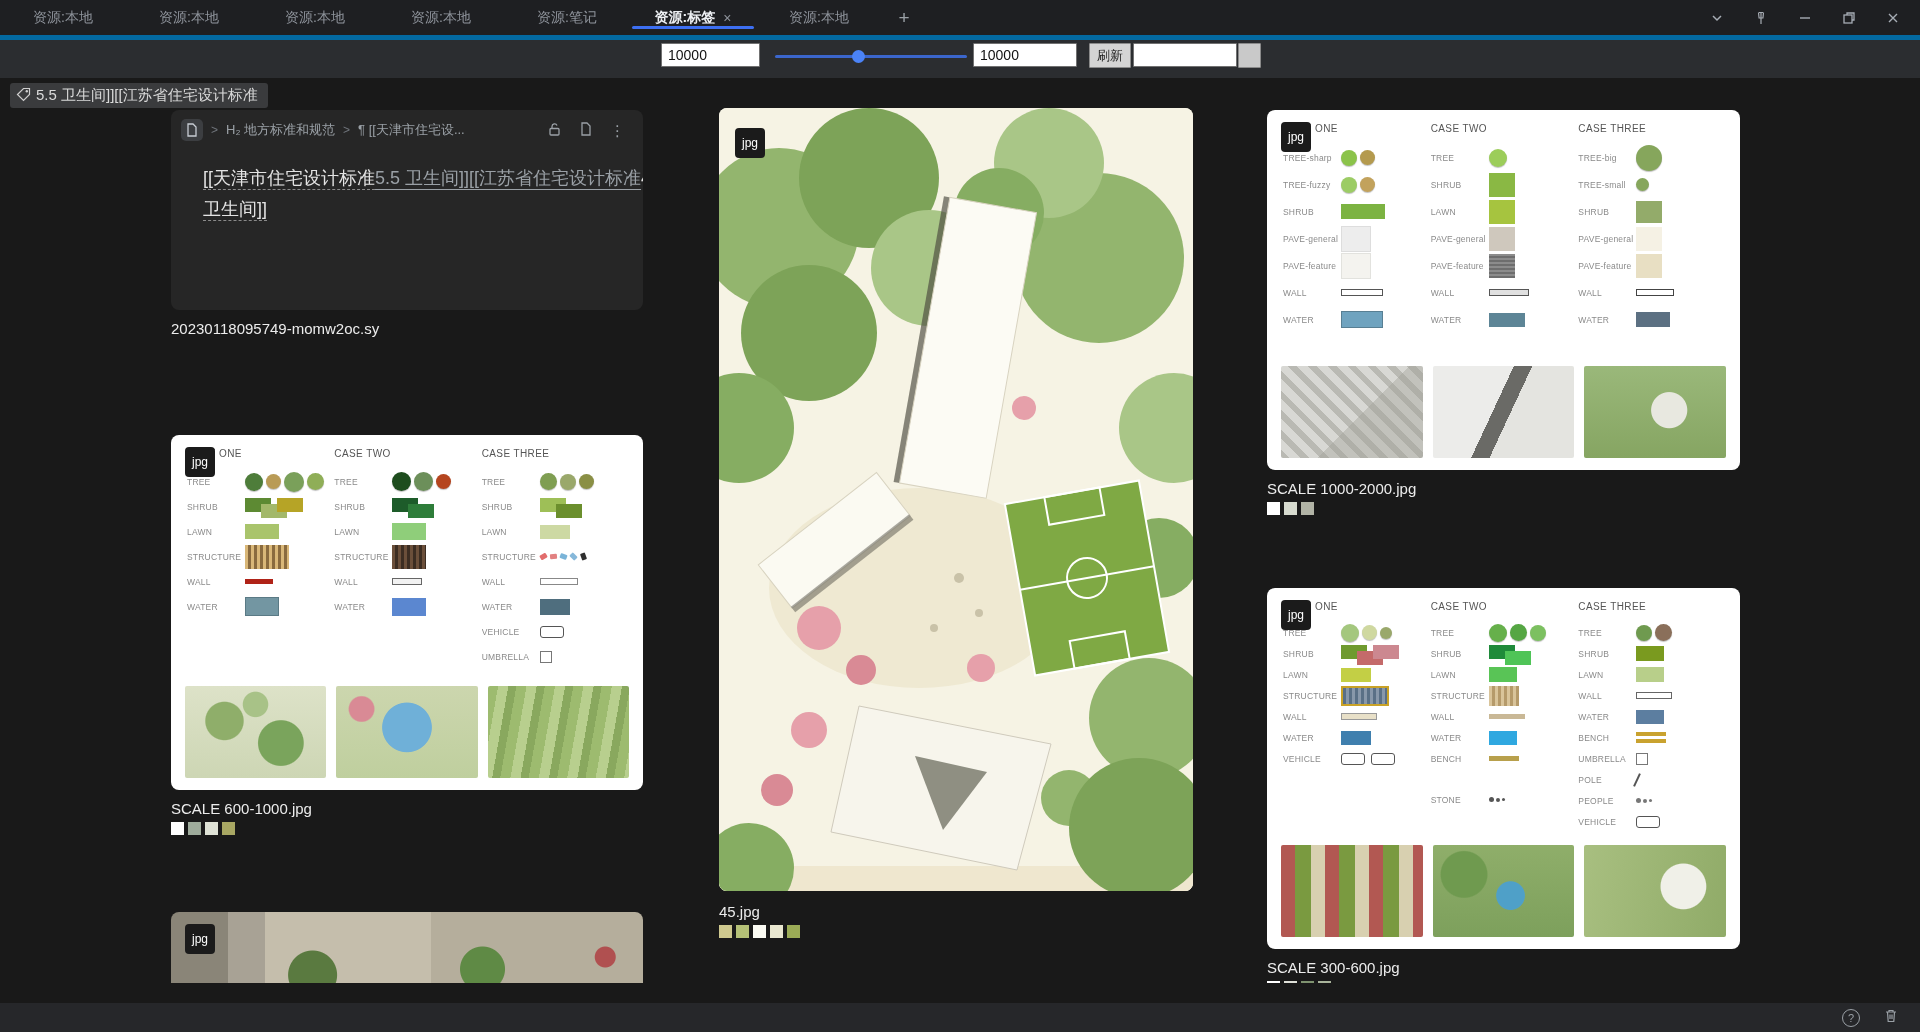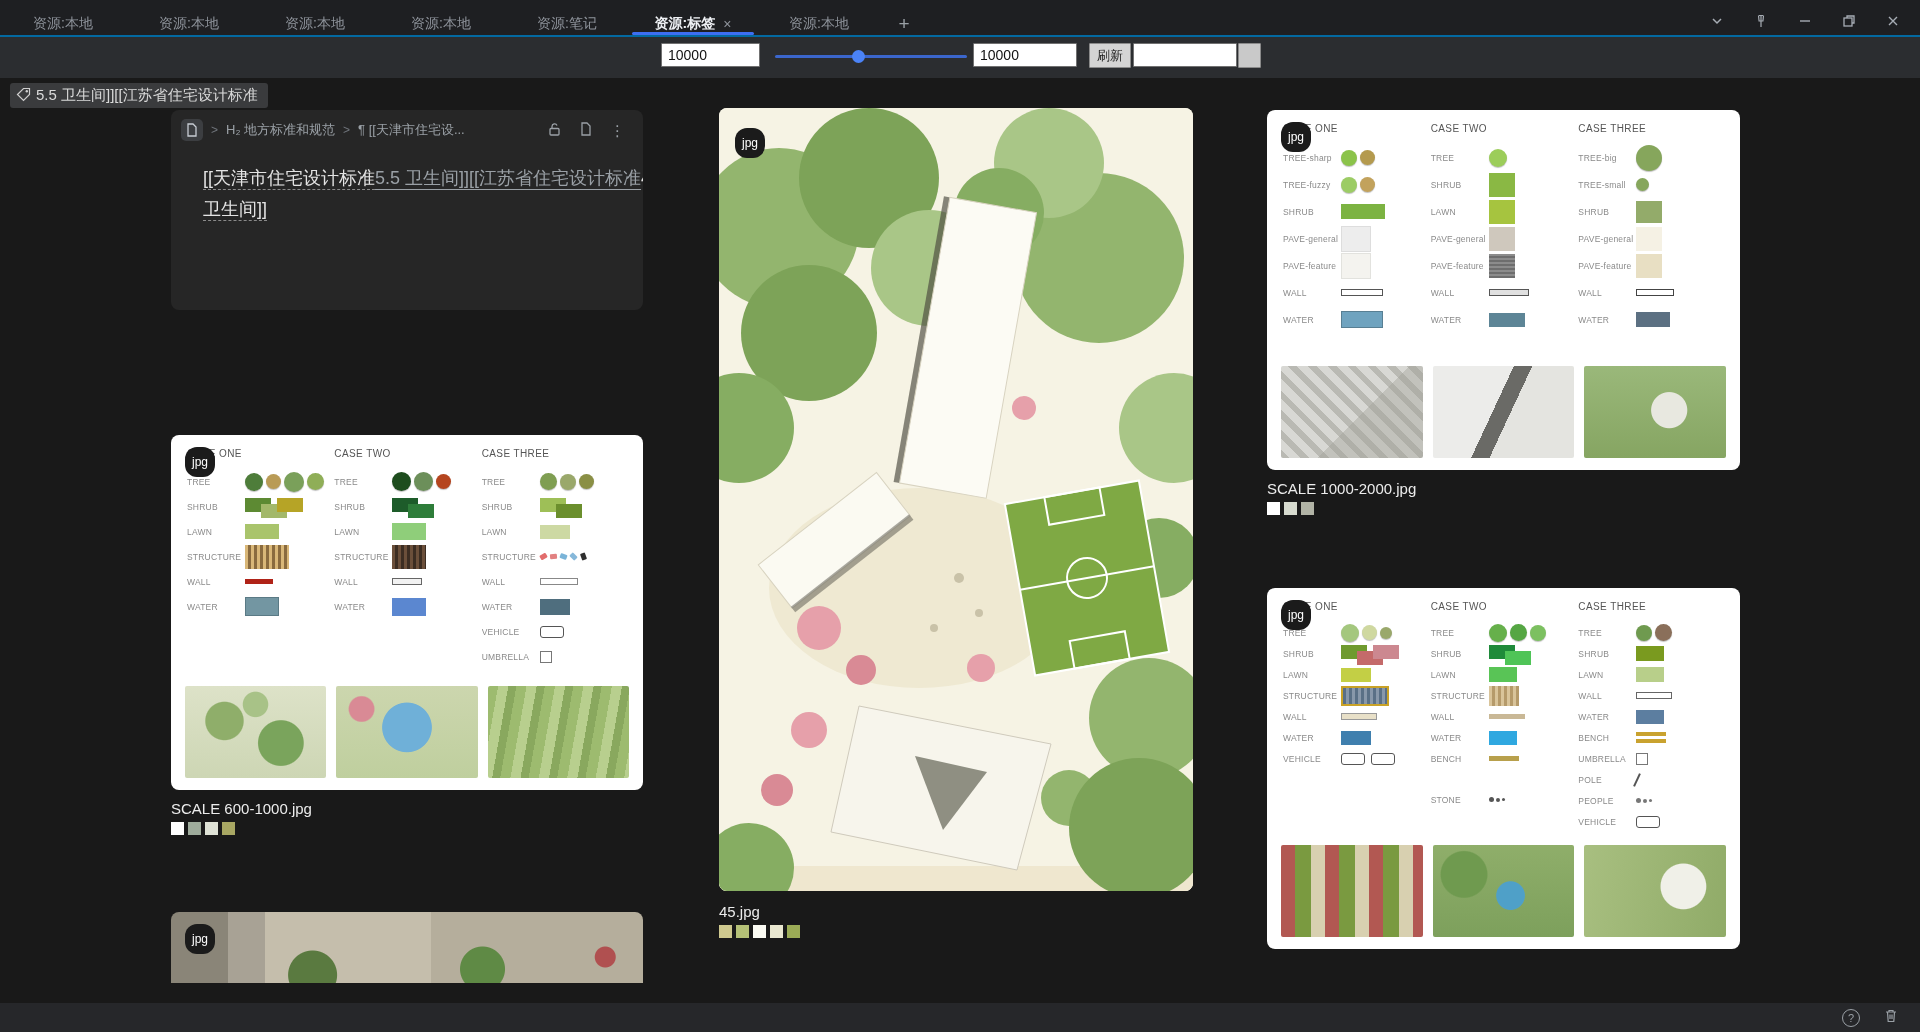--- a/index.html
+++ b/index.html
@@ -2,21 +2,21 @@
 <html><head>
 <meta charset="utf-8">
 <style>
   html,body{margin:0;padding:0}
   body{width:1920px;height:1032px;overflow:hidden;background:#191919;
        font-family:"Liberation Sans","DejaVu Sans",sans-serif;}
   .app{position:relative;width:1920px;height:1032px}
 
   
   .tabbar{position:absolute;top:0;left:0;right:0;height:35px;background:#1e1f22;
-          display:flex;align-items:flex-end;border-bottom:2px solid #0369a1;z-index:5}
+          display:flex;align-items:center;border-bottom:5px solid #0369a1;z-index:5}
   .tabs{display:flex;align-items:stretch}
   .tab{position:relative;width:126px;display:flex;align-items:center;justify-content:center;
        gap:6px;color:#8f949c;font-size:14px;cursor:default;white-space:nowrap}
   .tab.active{color:#eef0f4;font-weight:700}
   .tab.active::after{content:"";position:absolute;left:2px;right:2px;bottom:0;height:3px;
        background:#3d6ff2;border-radius:2px}
   .tab-close{font-size:14px;color:#8f949c;margin-left:2px;font-weight:400}
   .tab-plus{width:44px;display:flex;align-items:center;justify-content:center;color:#9aa0a6;font-size:19px}
   .win-controls{margin-left:auto;display:flex;align-items:center;gap:10px;padding-right:10px}
   .win-btn{width:34px;height:28px;display:flex;align-items:center;justify-content:center;color:#a7adb5}
@@ -56,21 +56,21 @@
   .note-card h1{margin:32px 32px 0;font-size:36px;font-weight:700;color:#fff;white-space:nowrap;
        text-decoration:underline;text-decoration-thickness:2px;text-underline-offset:8px;text-decoration-color:#e8e8e8}
   .note-body{margin:22px 32px 0;font-size:18px;line-height:31px;white-space:nowrap}
   .seg-dashed{color:#e3e3e3;text-decoration:underline;text-decoration-style:dashed;
        text-decoration-color:#8a8a8a;text-decoration-thickness:1px;text-underline-offset:5px}
   .seg-link{color:#9aa0a6;text-decoration:underline;text-decoration-color:#9aa0a6;text-underline-offset:5px}
   .seg-plain{color:#e3e3e3}
 
   
   .legend-card{position:relative;background:#fff;border-radius:8px;overflow:hidden}
-  .jpg-badge{position:absolute;left:14px;top:12px;width:30px;height:30px;background:#1b1b1b;border-radius:12px;
+  .jpg-badge{position:absolute;left:14px;top:12px;width:30px;height:30px;background:#1b1b1b;border-radius:4px;
        color:#fff;font-size:12px;display:flex;align-items:center;justify-content:center;z-index:3}
   .cols{display:flex;padding:13px 14px 0 16px}
   .col{flex:1 1 0;min-width:0}
   .col-title{font-size:10px;color:#555;letter-spacing:.4px;margin-bottom:10px;white-space:nowrap}
   .row{display:flex;align-items:center}
   .lbl{width:58px;flex:none;font-size:8.5px;color:#8a8a8a;letter-spacing:.2px;white-space:nowrap;overflow:hidden}
   .sw{display:inline-flex;align-items:center}
   .thumbs{position:absolute;left:14px;right:14px;bottom:12px;display:flex;gap:10px}
   .thumb{flex:1;height:92px;border-radius:2px}
 
@@ -220,20 +220,23 @@
                 </svg></span>
             <span>
               <svg width="12" height="14">
                   <path d="M2 1h5l3 3v9H2z" fill="none" stroke="currentColor" stroke-width="1.3"></path>
                 </svg></span>
             <span class="dots-v">⋮</span>
           </span>
         </div>
         <p class="note-body" id="note-body"><span class="seg-dashed">[[天津市住宅设计标准</span><span class="seg-link">5.5 卫生间]][[江苏省住宅设计标准</span><span class="seg-plain">4.5</span><br><span class="seg-dashed">卫生间]]</span></p>
       </article>
+      <div class="caption">
+        <span>20230118095749-momw2oc.sy</span>
+      </div>
     </section>
 
     <section class="tile" style="left:171px;top:357px;width:472px">
       <div class="legend-card" style="height:355px">
           <span class="jpg-badge">jpg</span>
           <div class="cols">
             <div class="col">
               <div class="col-title">CASE ONE</div>
               <div class="row" style="height: 25px;">
                 <span class="lbl">TREE</span>
@@ -811,20 +814,29 @@
                 </span>
               </div>
             </div>
           </div>
           <div class="thumbs">
             <div class="thumb t-s300-0"></div>
             <div class="thumb t-s300-1"></div>
             <div class="thumb t-s300-2"></div>
           </div>
         </div>
+      <div class="caption">
+        <span>SCALE 300-600.jpg</span>
+        <div class="swatches">
+            <span class="swatch" style="background: rgb(255, 255, 255);"></span>
+            <span class="swatch" style="background: rgb(224, 225, 217);"></span>
+            <span class="swatch" style="background: rgb(127, 147, 112);"></span>
+            <span class="swatch" style="background: rgb(169, 180, 155);"></span>
+          </div>
+      </div>
     </section>
 
   </main>
 
   <footer class="footer">
     <span class="help">?</span>
     <span>
       <svg width="14" height="15">
           <path d="M2 4h10M5 4V2.5h4V4M3.5 4l.7 9.5h5.6l.7-9.5" fill="none" stroke="currentColor" stroke-width="1.2"></path>
           <path d="M6 6.5v4.5M8 6.5v4.5" stroke="currentColor" stroke-width="1.2"></path>

